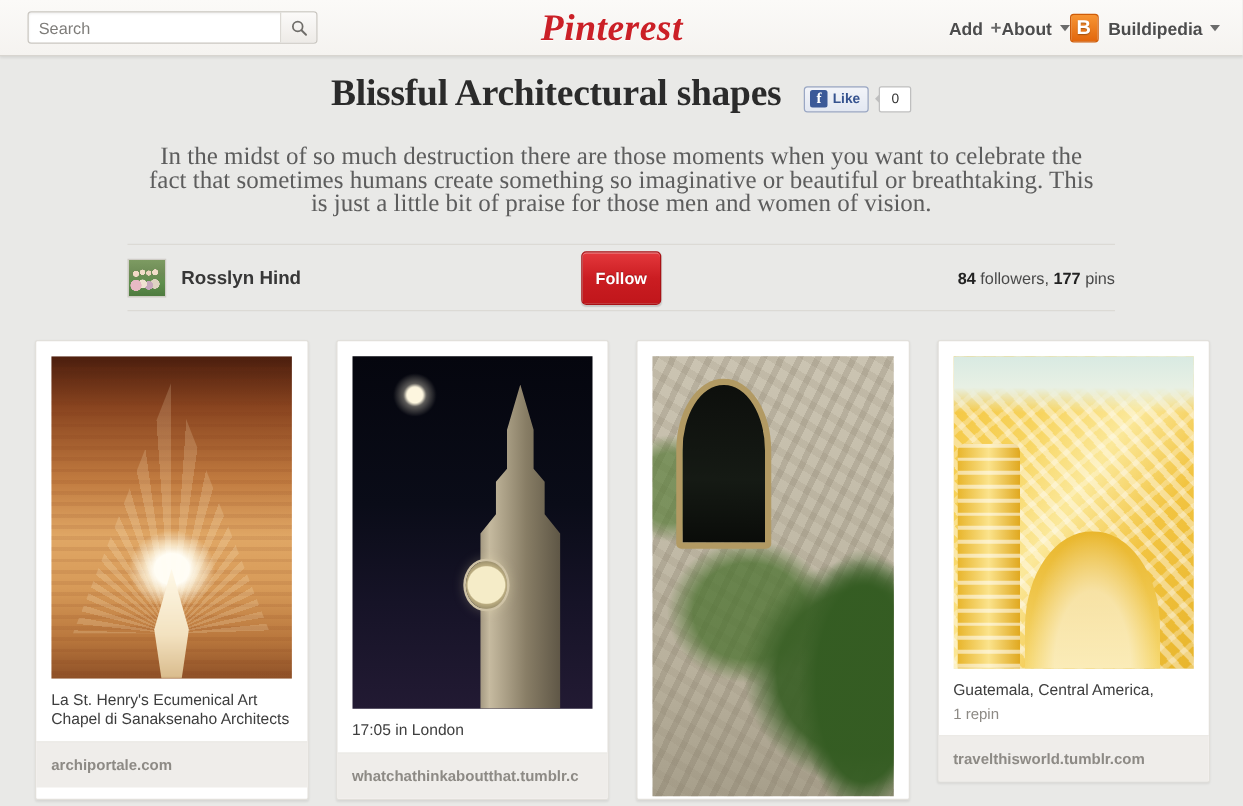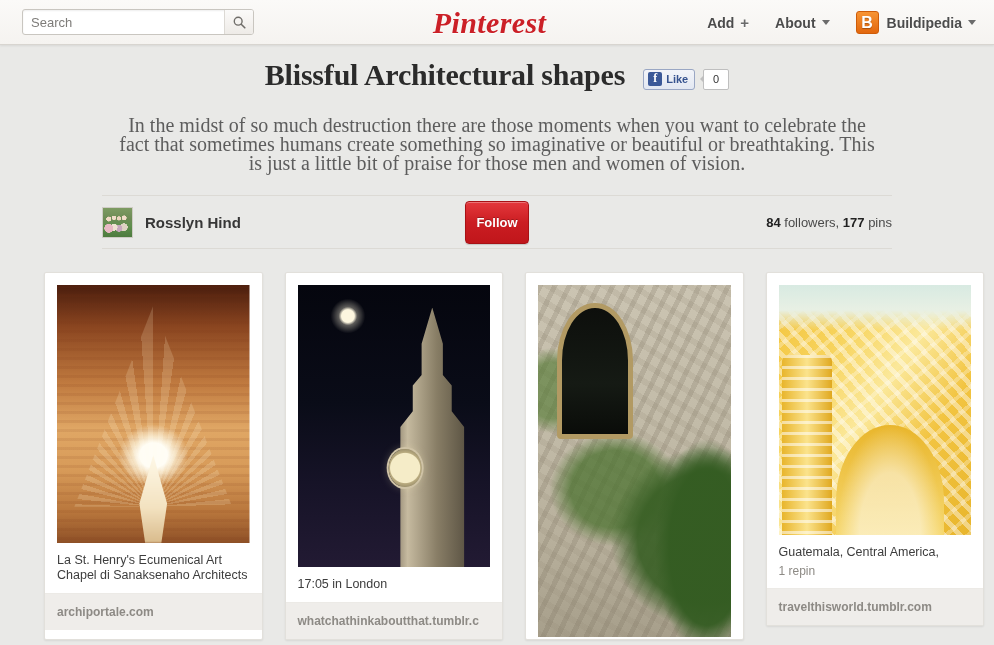--- a/index.html
+++ b/index.html
@@ -52,21 +52,21 @@
     font-style: italic;
     font-weight: bold;
     font-size: 30px;
     color: #cb2027;
     letter-spacing: .4px;
     text-shadow: 0 1px 0 rgba(255,255,255,.8);
     pointer-events: none;
   }
   #logo span { pointer-events: auto; cursor: pointer; }
 
-  #nav { position: absolute; right: 18px; top: 0; height: 45px; display: flex; align-items: center; gap: 26px; }
+  #nav { position: absolute; right: 18px; top: 0; height: 45px; display: flex; align-items: center; }
   .nav-item {
     display: flex; align-items: center; gap: 6px;
     font-size: 14px; font-weight: bold; color: #4c4c4c;
     cursor: pointer;
     text-shadow: 0 1px 0 #fff;
   }
   .plus { font-size: 15px; font-weight: bold; color: #6b6b6b; }
   .caret {
     width: 0; height: 0;
     border-left: 4px solid transparent;
@@ -180,21 +180,21 @@
     box-shadow: inset 0 1px 0 rgba(255,255,255,.3), 0 1px 1px rgba(0,0,0,.15);
   }
   #stats {
     position: absolute; right: 0;
     font-size: 13px; color: #4a4a4a;
   }
   #stats b { color: #222; }
 
   
   #grid {
-    position: absolute; top: 272px; left: 44px;
+    position: absolute; top: 272px; left: 28px;
     width: 940px;
     display: flex; gap: 22px;
   }
   .card {
     width: 226px;
     background: #fff;
     border: 1px solid #e2e0db;
     border-radius: 2px;
     box-shadow: 0 1px 2px rgba(0,0,0,.08);
     padding: 12px 12px 0;

